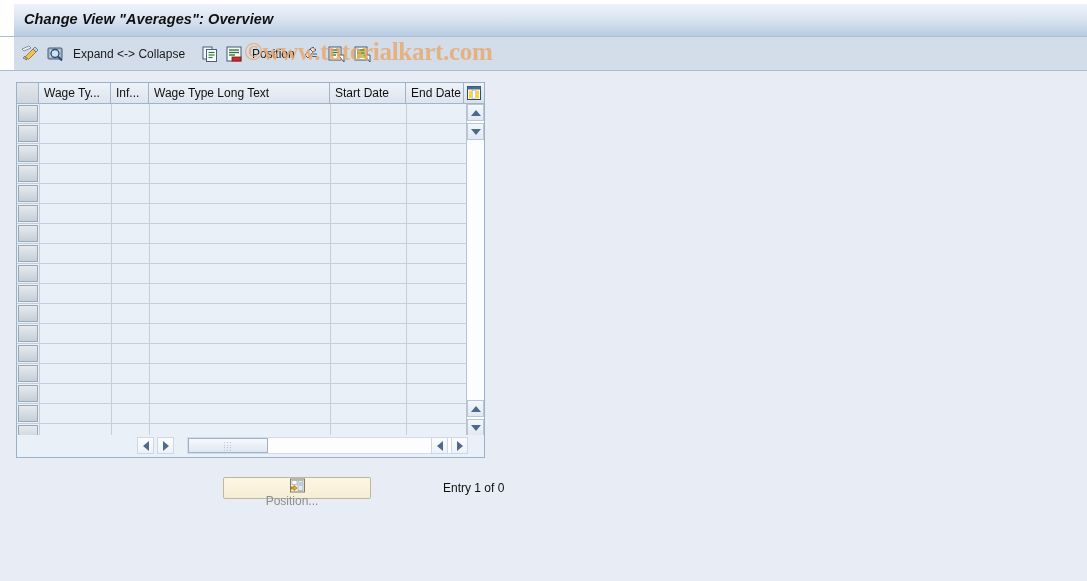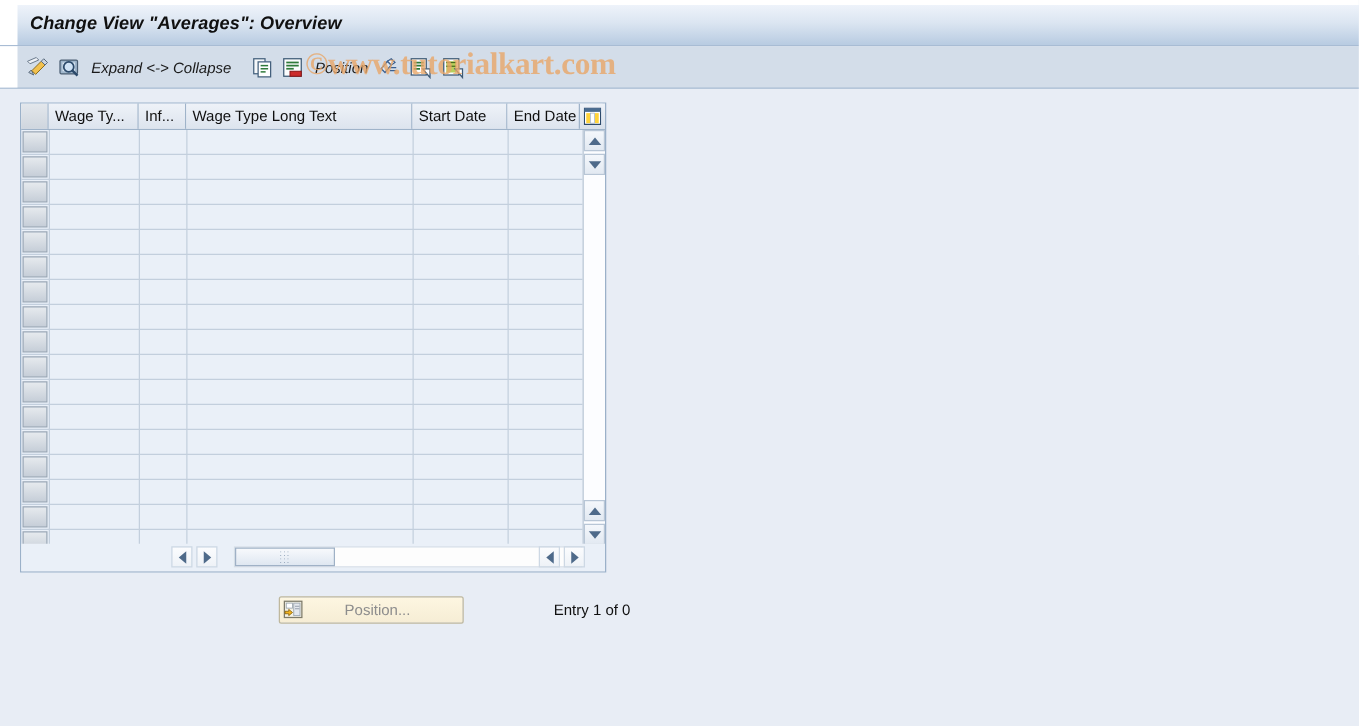--- a/index.html
+++ b/index.html
@@ -88,21 +88,20 @@
   .tb-icon {
     width: 20px; height: 20px;
     display: inline-block;
     position: relative;
   }
   .tb-label {
     font-family: "Liberation Sans", sans-serif;
     font-size: 12px;
     color: #1a1a1a;
     white-space: nowrap;
-    font-style: italic;
   }
 
   
   #watermark {
     position: absolute;
     left: 244px; top: 38px;
     font-family: "Liberation Serif", serif;
     font-size: 25px;
     font-weight: bold;
     color: rgba(232, 166, 104, 0.80);
@@ -284,21 +283,21 @@
     white-space: nowrap;
   }
   #btn-position {
     position: absolute;
     left: 223px; top: 477px;
     width: 148px; height: 22px;
     background: linear-gradient(to bottom, #fdf6e1 0%, #f6edd5 100%);
     border: 1px solid #bfb89e;
     border-radius: 2px;
     box-sizing: border-box;
-    display: flex; align-items: center;
+    display: flex; align-items: center; flex-direction: column;
   }
   #btn-position-icon {
     width: 18px; height: 16px;
     margin-left: 2px;
     flex: 0 0 auto;
     position: relative;
   }
   #btn-position-label {
     flex: 1 1 auto;
     text-align: center;

